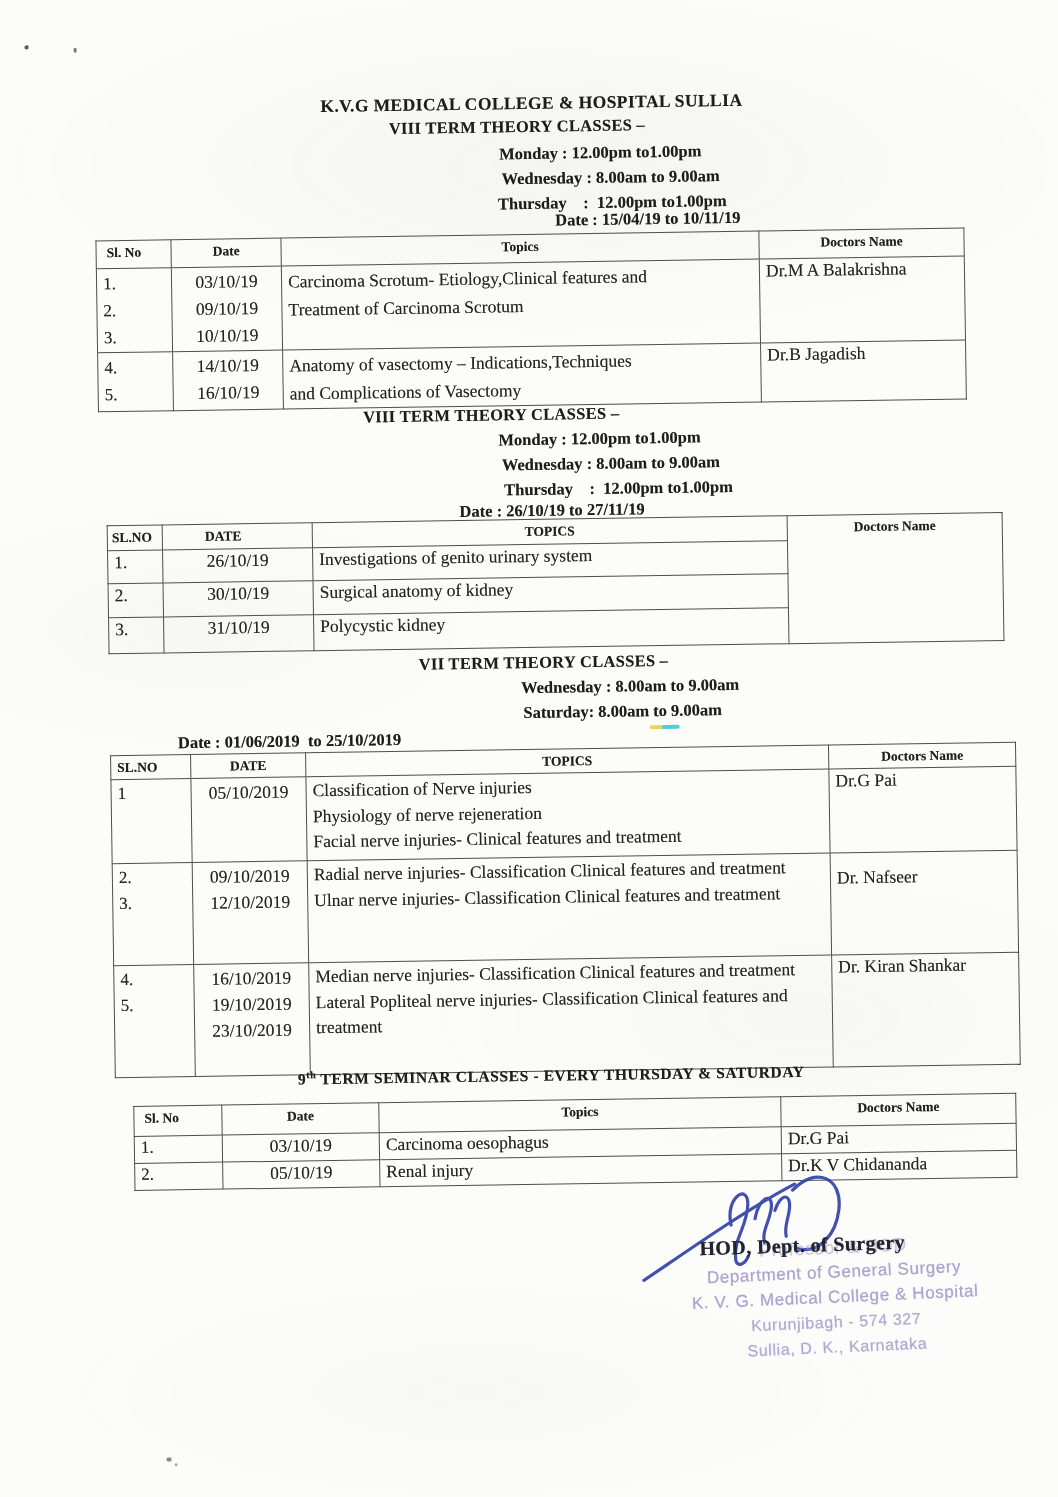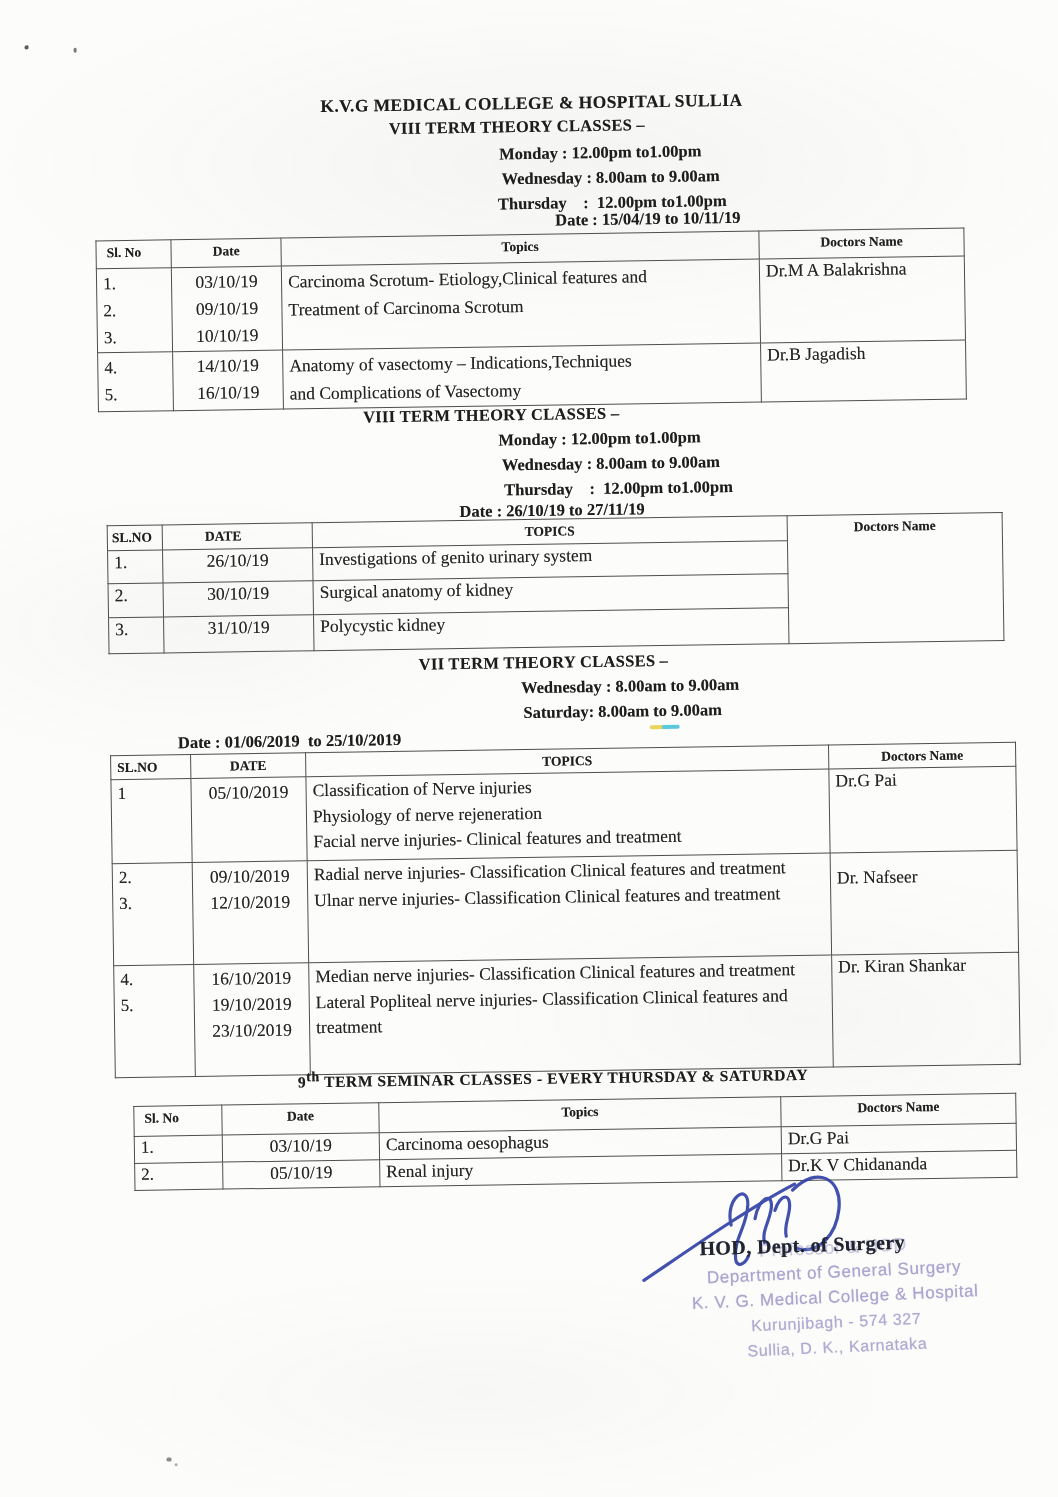--- a/index.html
+++ b/index.html
@@ -15,21 +15,21 @@
       #fcfcfa;
   }
   #sheet{position:absolute;left:0;top:0;width:1058px;height:1497px;transform:rotate(-0.85deg);transform-origin:529px 748px;}
   .txt{position:absolute;white-space:pre;text-shadow:0 0 0.6px rgba(45,45,45,0.5);}
   .b{font-weight:bold;color:#1d1d1d;}
   .h-org{font-size:17.5px;letter-spacing:0.4px;}
   .h-title{font-size:16.5px;letter-spacing:0.3px;}
   .h-sched{font-size:16.5px;}
   .h-date{font-size:16.5px;}
   .h-seminar{font-size:15.5px;letter-spacing:0.6px;}
-  .sup{font-size:14px;vertical-align:6px;}
+  .sup{font-size:10px;vertical-align:6px;}
 
   table.doc{position:absolute;border-collapse:collapse;table-layout:fixed;}
   table.doc th,table.doc td{
     border:1.4px solid #4e4e4e;vertical-align:top;padding:1px 6px;
     text-shadow:0 0 0.6px rgba(45,45,45,0.5);overflow:hidden;
   }
   table.doc th{font-size:13.5px;font-weight:bold;text-align:center;color:#1f1f1f;padding-top:4px;}
   td.sl{font-size:17px;padding-left:9px;}
   td.dt{font-size:17.5px;text-align:center;}
   td.tp{font-size:17.5px;padding-left:10px;}

